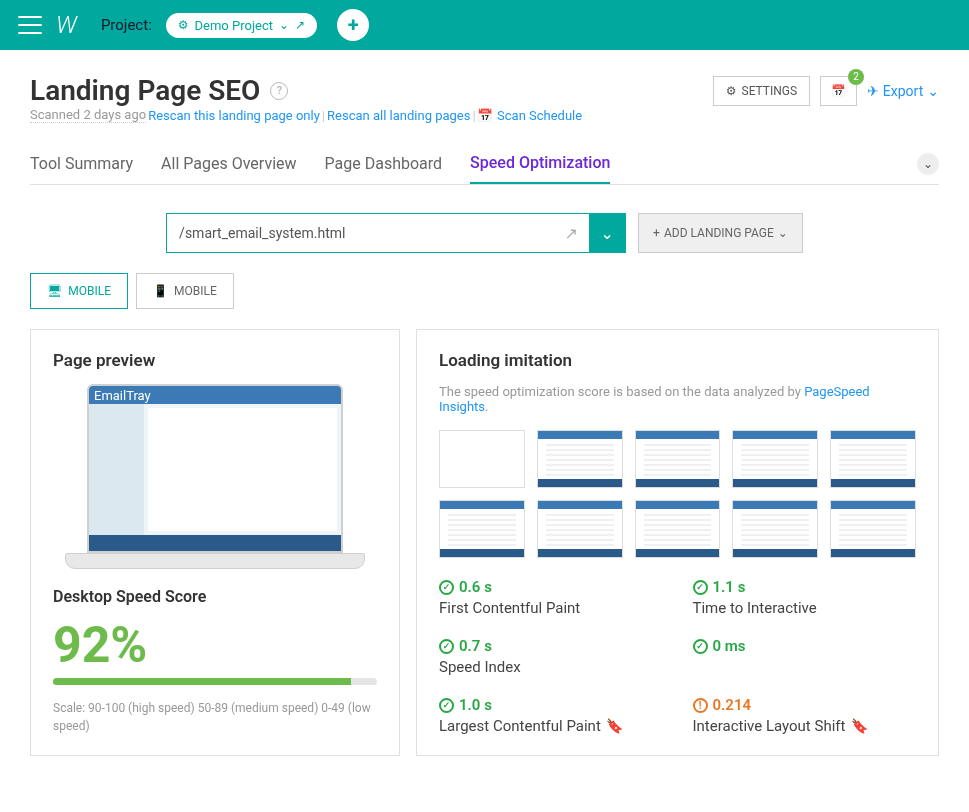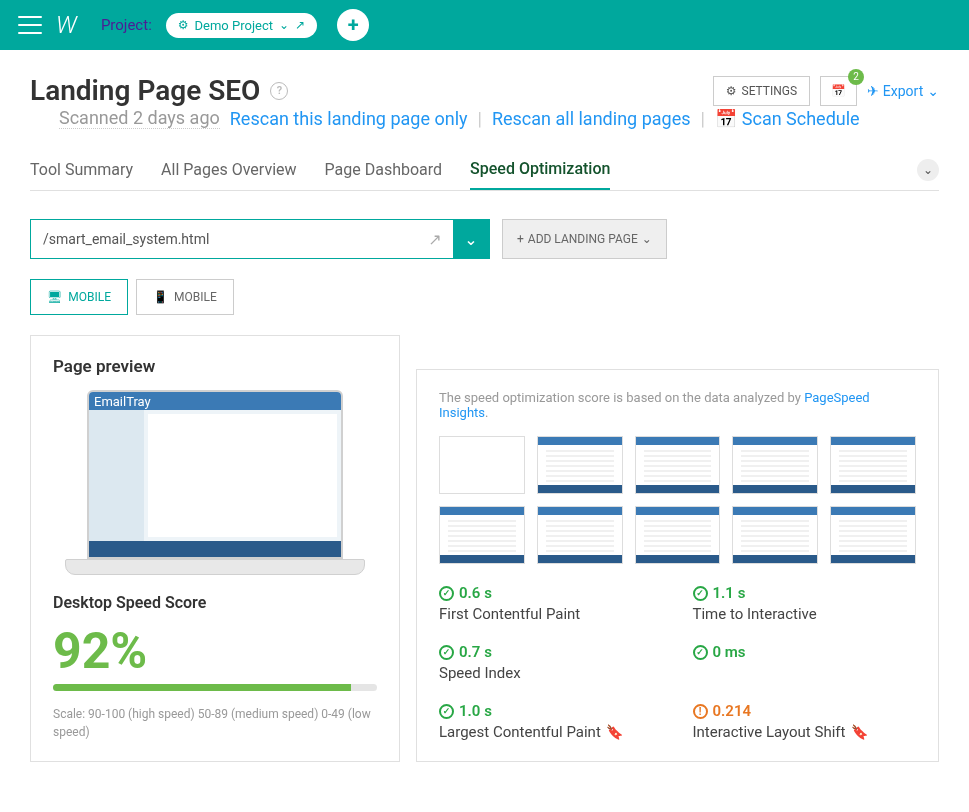--- a/index.html
+++ b/index.html
@@ -1,50 +1,50 @@
 <!DOCTYPE html>
 <html><head>
 <meta charset="utf-8">
 <style>
 * { box-sizing: border-box; margin: 0; padding: 0; font-family: -apple-system, BlinkMacSystemFont, "Segoe UI", Roboto, Arial, sans-serif; }
 body { background: #fff; color: #333; }
 .topbar { background: #00a89d; height: 50px; display: flex; align-items: center; padding: 0 18px; gap: 14px; }
 .hamburger { width: 24px; height: 18px; display: flex; flex-direction: column; justify-content: space-between; cursor: pointer; }
 .hamburger span { height: 2px; background: #fff; border-radius: 1px; }
 .logo { color: #fff; font-size: 24px; font-style: italic; font-weight: 300; }
-.project-label { color: #4c1d95; font-size: 15px; margin-left: 10px; }
+.project-label { color: #0f172a; font-size: 15px; margin-left: 10px; }
 .project-chip { background: #fff; border-radius: 18px; padding: 5px 12px; display: inline-flex; align-items: center; gap: 6px; color: #00a89d; font-size: 13px; cursor: pointer; }
 .chip-icon { font-size: 12px; }
 .plus-btn { width: 32px; height: 32px; border-radius: 50%; background: #fff; color: #00a89d; display: flex; align-items: center; justify-content: center; font-size: 20px; font-weight: bold; cursor: pointer; margin-left: 6px;}
 .page { padding: 24px 30px; }
 .title-row { display: flex; align-items: center; justify-content: space-between; }
 .page-title { font-size: 28px; font-weight: 600; display: flex; align-items: center; gap: 10px; }
 .help-circle { width: 18px; height: 18px; border-radius: 50%; border: 1.5px solid #bbb; color: #bbb; font-size: 11px; display: inline-flex; align-items: center; justify-content: center; }
 .title-actions { display: flex; align-items: center; gap: 10px; }
 .btn-outline { border: 1px solid #ccc; background: #fff; padding: 7px 12px; font-size: 12px; color: #555; display: inline-flex; align-items: center; gap: 5px; cursor: pointer; }
 .calendar-btn { position: relative; padding: 7px 10px; }
 .badge { position: absolute; top: -8px; right: -8px; background: #6dbb4a; color: #fff; border-radius: 50%; width: 16px; height: 16px; font-size: 10px; display: flex; align-items: center; justify-content: center; }
 .export-link { color: #2196f3; font-size: 14px; cursor: pointer; display: inline-flex; align-items: center; gap: 4px; }
-.meta-row { font-size: 18px; color: #999; display: flex; align-items: center; gap: 10px; margin-bottom: 20px; margin-left: 29px; }
+.meta-row { font-size: 13px; color: #999; display: flex; align-items: center; gap: 2px; margin-bottom: 20px; }
 .meta-row a { color: #2196f3; text-decoration: none; cursor: pointer; }
 .meta-row .sep { color: #ccc; }
 .tabs { display: flex; align-items: center; border-bottom: 1px solid #e0e0e0; gap: 28px; margin-bottom: 28px; }
 .tab { padding: 10px 0; font-size: 16px; color: #666; cursor: pointer; }
-.tab.active { color: #14532d; border-bottom: 2px solid #00a89d; font-weight: 500; }
+.tab.active { color: #6d28d9; border-bottom: 2px solid #00a89d; font-weight: 500; }
 .tab-expand { margin-left: auto; width: 22px; height: 22px; border-radius: 50%; background: #eee; display: flex; align-items: center; justify-content: center; font-size: 12px; cursor: pointer; color:#555;}
-.url-row { display: flex; gap: 12px; margin-bottom: 20px; align-items: stretch; }
+.url-row { display: flex; gap: 12px; margin-bottom: 20px; align-items: stretch; justify-content: center; }
 .url-input-wrap { display: flex; border: 1px solid #00a89d; height: 40px; width: 460px; }
 .url-input { flex: 1; border: none; padding: 0 12px; font-size: 14px; color: #555; outline: none; }
 .url-open { width: 36px; display: flex; align-items: center; justify-content: center; color: #aaa; cursor: pointer; }
 .url-drop { width: 36px; background: #00a89d; color: #fff; display: flex; align-items: center; justify-content: center; cursor: pointer; }
 .add-landing { border: 1px solid #ccc; padding: 0 14px; font-size: 12px; color: #666; display: flex; align-items: center; gap: 4px; cursor: pointer; }
 .device-toggle { display: flex; gap: 8px; margin-bottom: 20px; }
 .device-btn { border: 1px solid #ccc; padding: 10px 16px; font-size: 12px; color: #666; display: inline-flex; align-items: center; gap: 6px; cursor: pointer; background: #fff;}
 .device-btn.active { border-color: #00a89d; color: #00a89d; }
-.cards { display: flex; gap: 16px; align-items: flex-end; }
+.cards { display: flex; gap: 16px; align-items: center; }
 .card { border: 1px solid #e0e0e0; padding: 20px 22px; flex: 1; }
 .card-left { flex: 0 0 370px; }
 .card h3 { font-size: 17px; font-weight: 600; margin-bottom: 14px; }
 .card-sub { font-size: 13px; color: #999; margin-bottom: 16px; }
 .card-sub a { color: #2196f3; text-decoration: none; }
 .laptop { width: 300px; height: 185px; margin: 0 auto 18px; position: relative; }
 .laptop-screen { position: absolute; top: 0; left: 22px; right: 22px; bottom: 16px; border: 2px solid #d0d0d0; border-radius: 6px 6px 0 0; background: #fff; overflow: hidden; }
 .laptop-base { position: absolute; bottom: 0; left: 0; right: 0; height: 16px; background: #e8e8e8; border-radius: 2px 2px 10px 10px; border:1px solid #d0d0d0;}
 .screen-sim { height: 100%; display: flex; flex-direction: column; }
 .sim-header { height: 18px; background: #3b7ab5; display: flex; align-items: center; padding: 0 5px; font-size: 13px; color: #fff; }
@@ -174,20 +174,21 @@
       </div>
       <div class="score-label">Desktop Speed Score</div>
       <div class="score-val">92%</div>
       <div class="progress">
         <div class="progress-fill" id="progress-fill" style="width: 92%;"></div>
       </div>
       <div class="scale-text">Scale: 90-100 (high speed) 50-89 (medium speed) 0-49 (low speed)</div>
     </div>
 
     <div class="card">
+      <h3>Loading imitation</h3>
       <div class="card-sub">
         <span>The speed optimization score is based on the data analyzed by </span><a>PageSpeed Insights</a><span>.</span>
       </div>
       <div class="thumbs">
         <div class="thumb first"></div>
         <div class="thumb">
             <div class="thumb-top"></div>
             <div class="thumb-mid"></div>
             <div class="thumb-bot"></div>
           </div>

